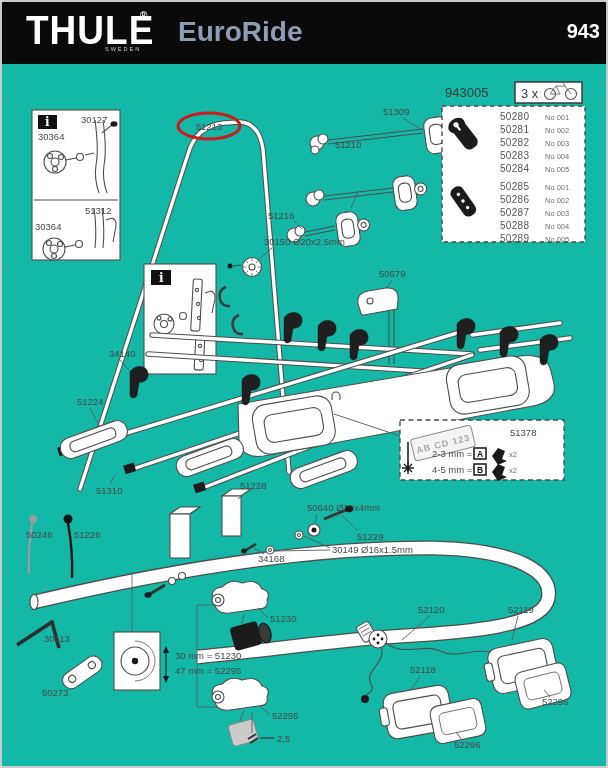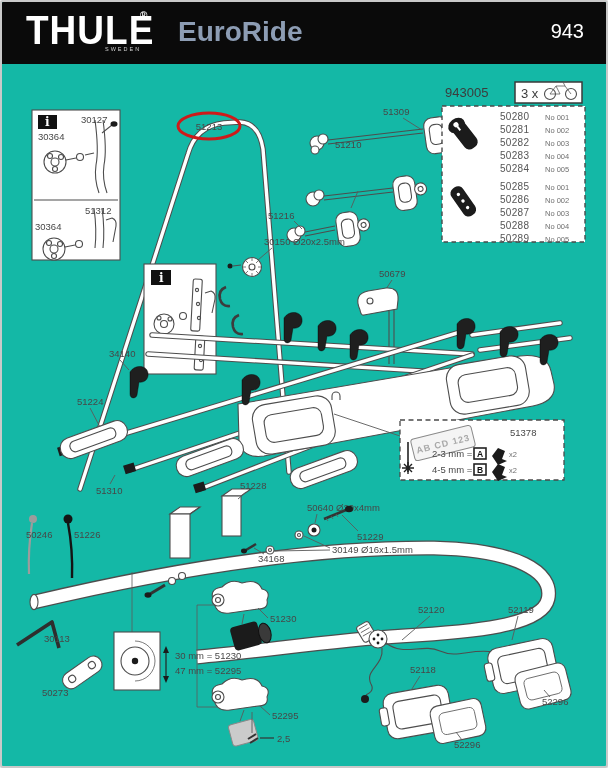--- a/index.html
+++ b/index.html
@@ -5,21 +5,21 @@
   html,body{margin:0;padding:0;background:#e8e8e8;}
   .page{position:relative;width:604px;height:764px;margin:0 auto;background:#14b8a6;
         border:2px solid #c9c9c9;border-radius:3px;overflow:hidden;
         font-family:"Liberation Sans",sans-serif;}
   .hdr{position:absolute;left:0;top:0;width:100%;height:62px;background:#0a0a0a;}
   .brand{position:absolute;left:24px;top:8px;color:#fff;font-size:37px;font-weight:900;
          letter-spacing:1px;transform:scaleY(1.08);font-family:"Liberation Sans",sans-serif;}
   .reg{position:absolute;left:138px;top:8px;color:#fff;font-size:10px;font-weight:700;}
   .brandsub{position:absolute;left:103px;top:44px;color:#cfcfcf;font-size:5.5px;letter-spacing:2px;}
   .product{position:absolute;left:176px;top:14px;color:#8d9db4;font-size:28px;font-weight:700;}
-  .model{position:absolute;right:22px;top:18px;color:#fff;font-size:20px;font-weight:400;}
+  .model{position:absolute;right:6px;top:18px;color:#fff;font-size:20px;font-weight:700;}
   svg{position:absolute;left:0;top:62px;}
   svg text{font-family:"Liberation Sans",sans-serif;}
   .lbl{font-size:9.5px;fill:#474747;}
   .lblb{font-size:13px;fill:#3c3c3c;}
   .no{font-size:7.5px;fill:#6e6e6e;}
   .pn{font-size:10px;fill:#555;letter-spacing:.3px;}
   .ln{stroke:#4d4d4d;fill:none;stroke-width:1.1;}
   .lnthin{stroke:#5a5a5a;fill:none;stroke-width:.8;}
   .ldr{stroke:#5a5a5a;fill:none;stroke-width:.9;}
   .to{stroke:#4d4d4d;stroke-width:5.5;fill:none;stroke-linecap:round;stroke-linejoin:round;}

